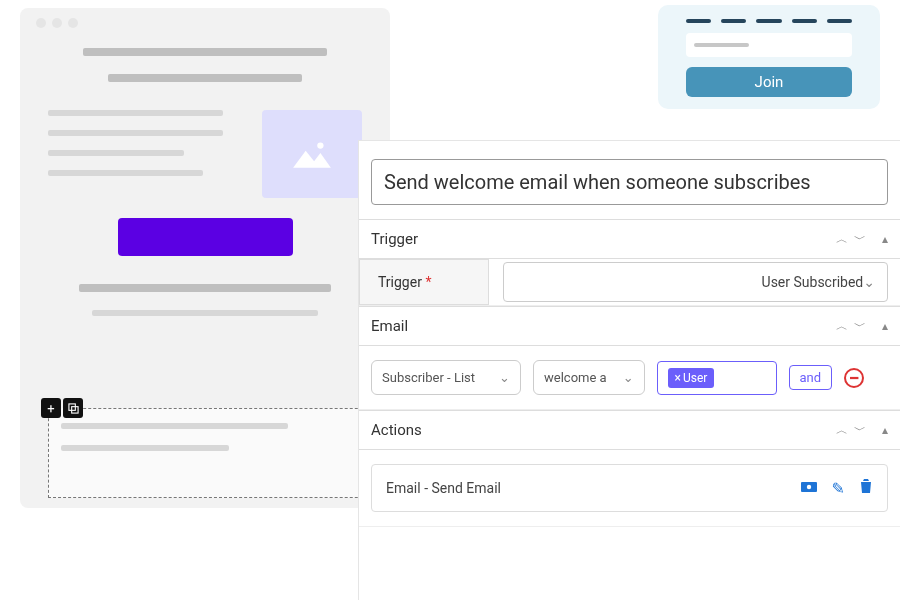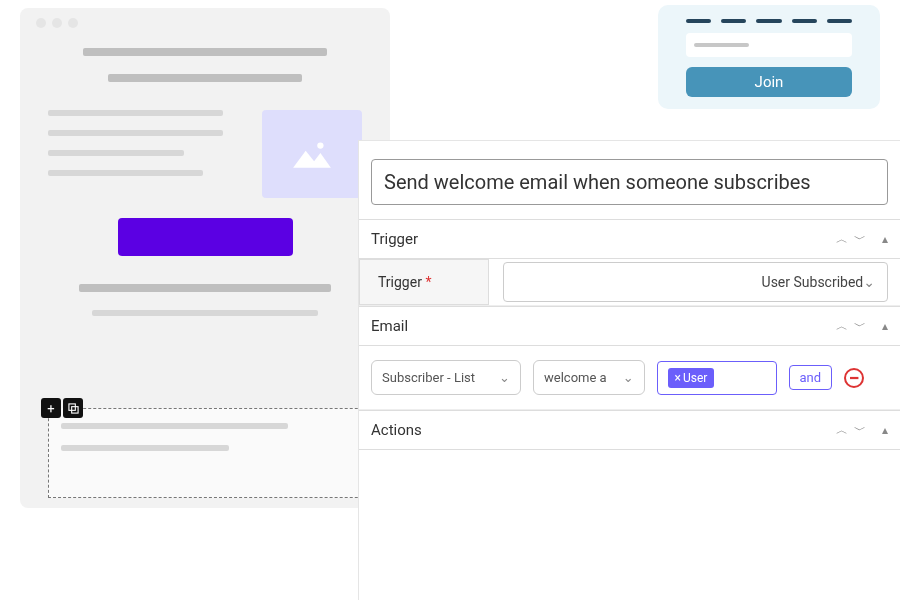--- a/index.html
+++ b/index.html
@@ -183,13 +183,32 @@
   </div>
 
   <div class="section-header">
     <span>Actions</span>
     <div class="section-ctrls">
       <span class="chev">︿</span>
       <span class="chev">﹀</span>
       <span class="chev" style="margin-left:10px;">▴</span>
     </div>
   </div>
+  <div class="section-body">
+    <div class="action-row">
+      <span>Email - Send Email</span>
+      <div class="action-icons">
+        <span>
+          <svg width="18" height="14" viewBox="0 0 18 14">
+              <rect x="1" y="2" width="16" height="10" rx="1" fill="#1e74d6"></rect>
+              <circle cx="9" cy="7" r="2.2" fill="#fff"></circle>
+            </svg>
+        </span>
+        <span>✎</span>
+        <span>
+          <svg width="14" height="16" viewBox="0 0 14 16">
+              <path d="M2 4h10l-1 11H3L2 4zm3-3h4l1 2H4l1-2z" fill="#1e74d6"></path>
+            </svg>
+        </span>
+      </div>
+    </div>
+  </div>
 </div>
 
 </body></html>

